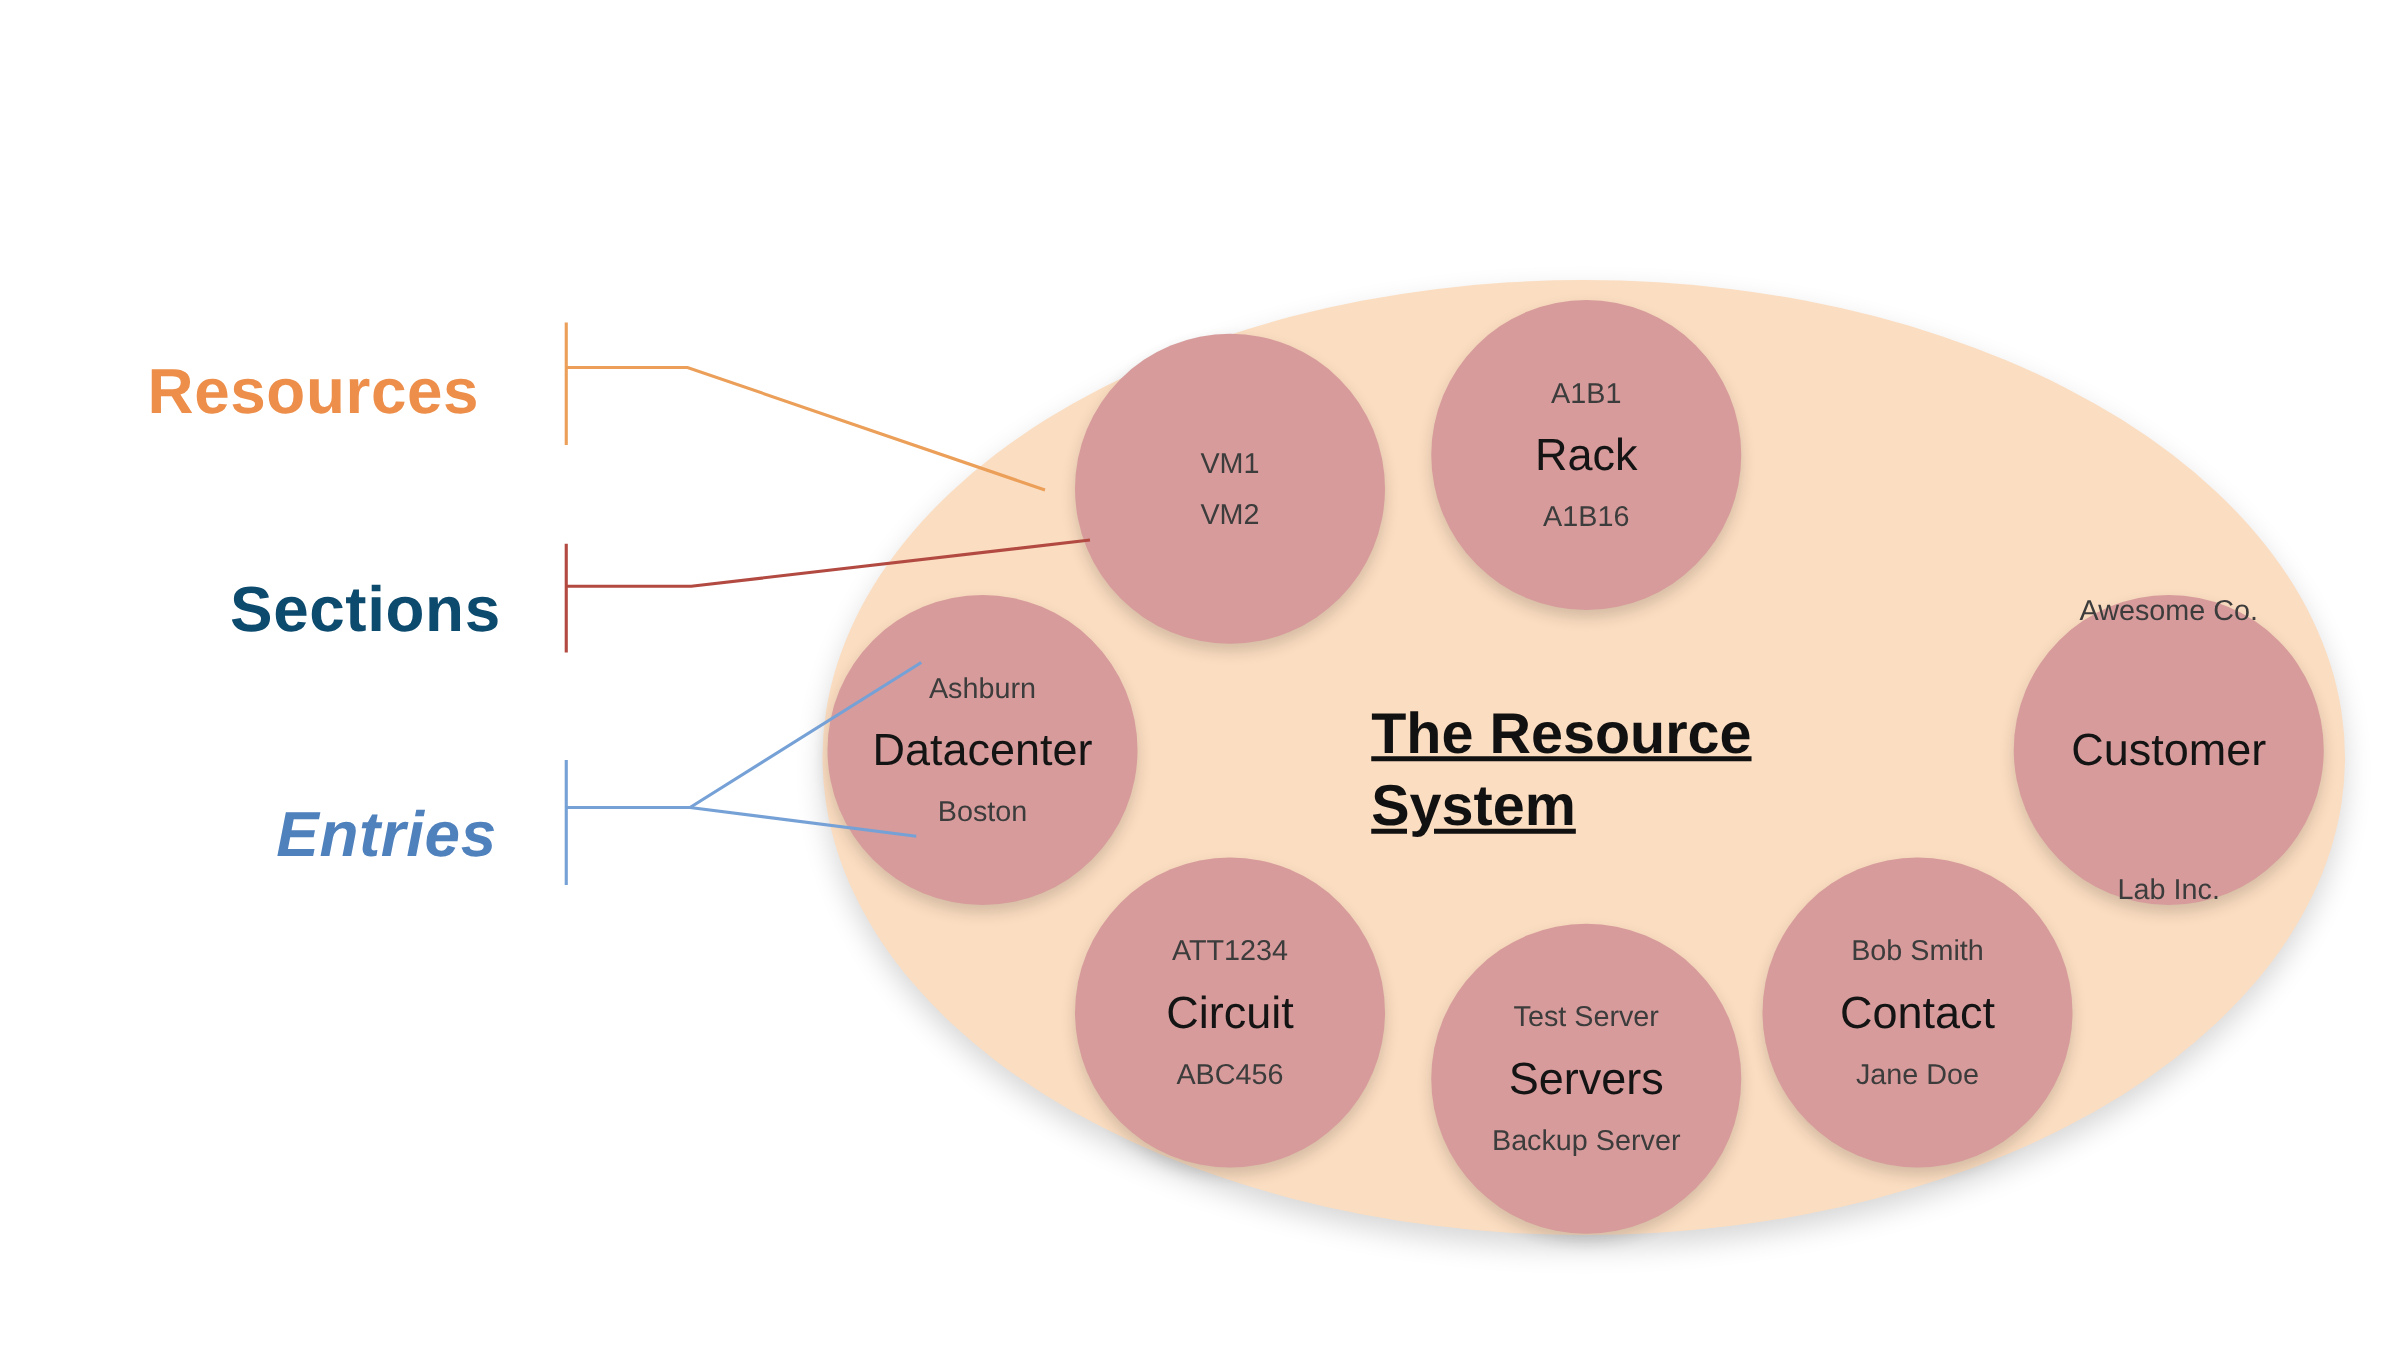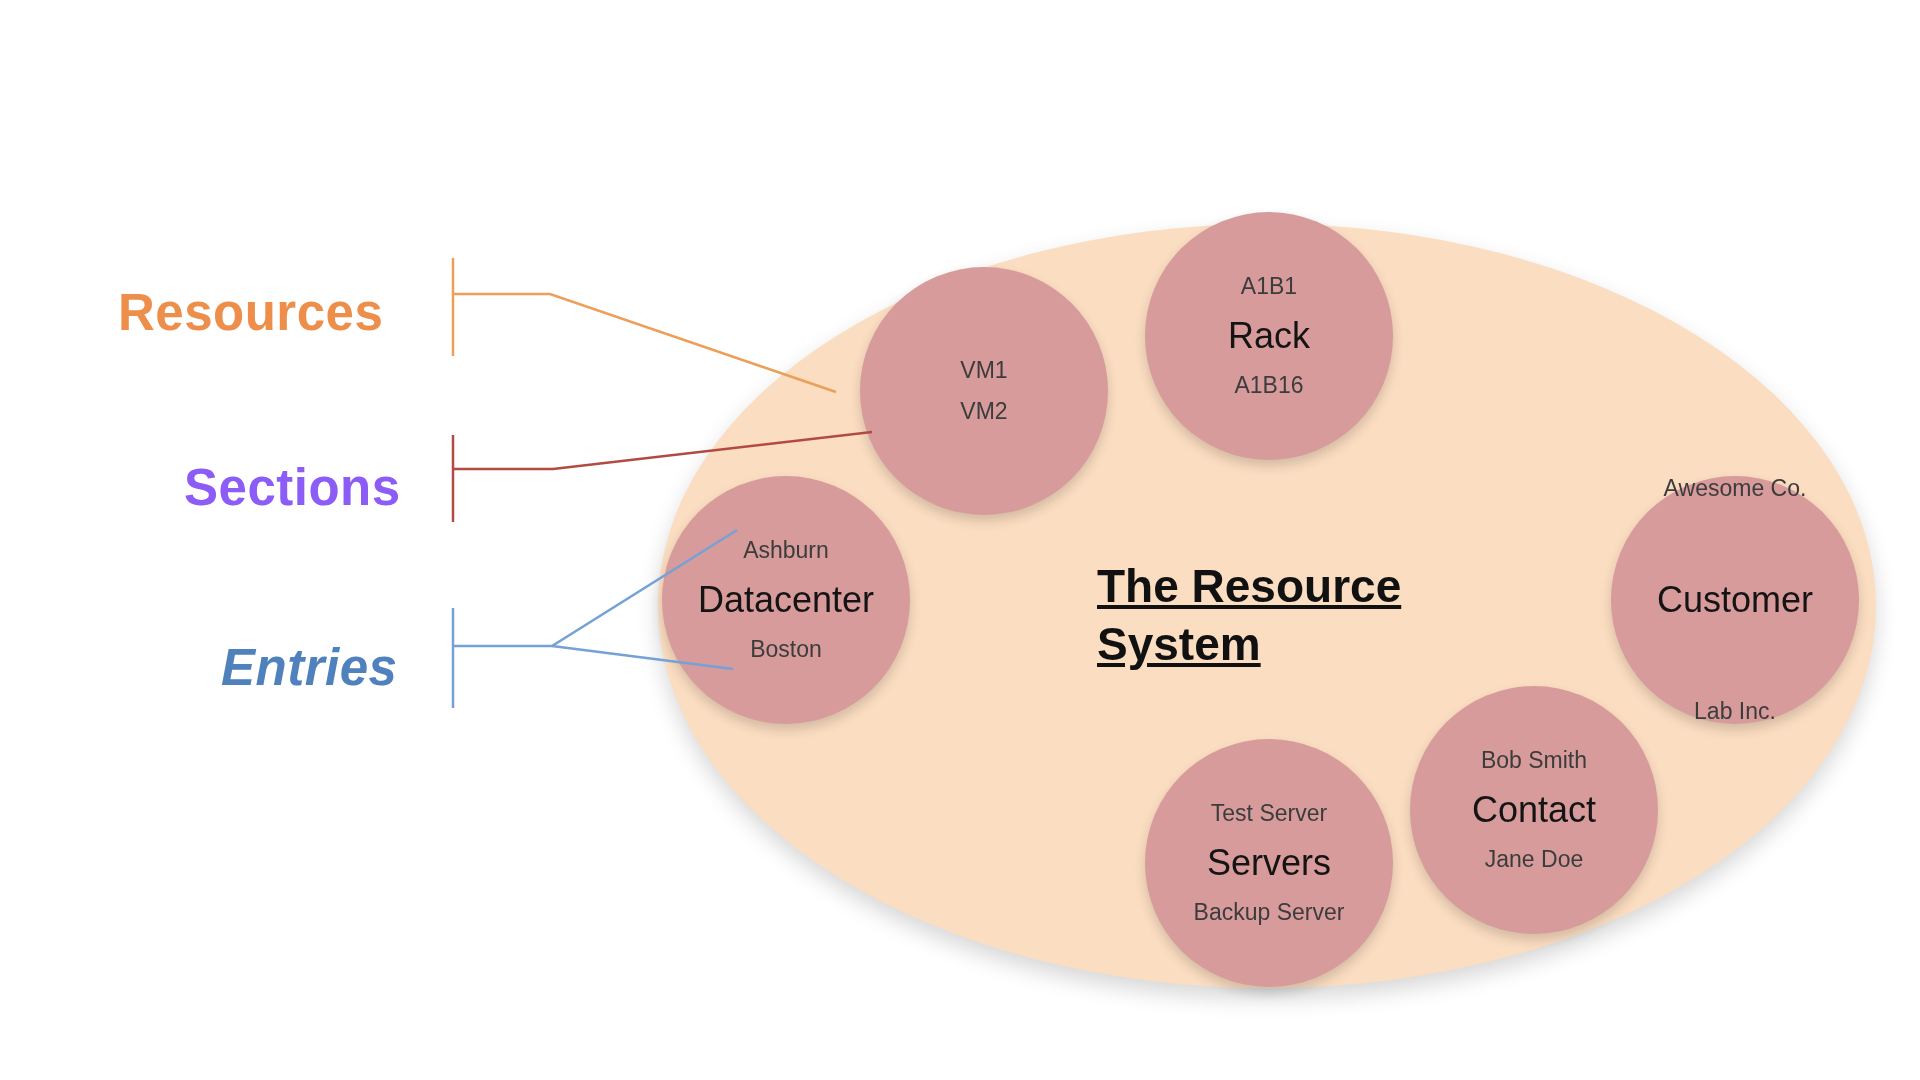--- a/index.html
+++ b/index.html
@@ -25,37 +25,37 @@
       background: #d79b9b;
       display: flex; flex-direction: column;
       align-items: center; justify-content: center;
       gap: 16px; text-align: center;
       box-shadow: 0 6px 12px rgba(0,0,0,0.16);
     }
     .entry { font-size: 23px; color: #3c3c3c; line-height: 1.1; }
     .section-name { font-size: 36px; color: #141414; line-height: 1.15; padding: 0 6px; }
 
     #c-vm        { left: 860px;  top: 267px; }
-    #c-rack      { left: 1145px; top: 212px; }
+    #c-rack      { left: 1145px; top: 240px; }
     #c-routers   { left: 1410px; top: 267px; }
     #c-customer  { left: 1611px; top: 476px; justify-content: space-between; }
     #c-datacenter{ left: 662px;  top: 476px; text-align: right; }
     #c-circuit   { left: 860px;  top: 686px; }
     #c-servers   { left: 1145px; top: 739px; }
     #c-contact   { left: 1410px; top: 686px; }
 
     .center-title {
       position: absolute; left: 1097px; top: 558px; width: 340px;
       text-align: left; font-size: 46px; font-weight: bold;
       color: #111111; line-height: 1.25; text-decoration: underline;
     }
 
     .legend-label { position: absolute; font-size: 51px; font-weight: bold; letter-spacing: 0.5px; }
     #lbl-resources { left: 118px; top: 283px; color: #ed8f4b; }
-    #lbl-sections  { left: 184px; top: 458px; color: #8b5cf6; text-align: center; }
+    #lbl-sections  { left: 184px; top: 458px; color: #0c4a6e; text-align: center; }
     #lbl-entries   { left: 221px; top: 638px; color: #4f81bd; font-style: italic; }
 
     .lines { position: absolute; left: 0; top: 0; pointer-events: none; }
     .ln-res { stroke: #eb9f58; stroke-width: 2.5; fill: none; }
     .ln-sec { stroke: #b24a42; stroke-width: 2.5; fill: none; }
     .ln-ent { stroke: #76a1d6; stroke-width: 2.5; fill: none; }
   </style>
 </head>
 <body>
 
@@ -80,20 +80,25 @@
     <div class="section-name">Customer</div>
     <div class="entry">Lab Inc.</div>
   </div>
 
   <div class="circle" id="c-datacenter">
     <div class="entry">Ashburn</div>
     <div class="section-name">Datacenter</div>
     <div class="entry">Boston</div>
   </div>
 
+  <div class="circle" id="c-circuit">
+    <div class="entry">ATT1234</div>
+    <div class="section-name">Circuit</div>
+    <div class="entry">ABC456</div>
+  </div>
 
   <div class="circle" id="c-servers">
     <div class="entry">Test Server</div>
     <div class="section-name">Servers</div>
     <div class="entry">Backup Server</div>
   </div>
 
   <div class="circle" id="c-contact">
     <div class="entry">Bob Smith</div>
     <div class="section-name">Contact</div>

